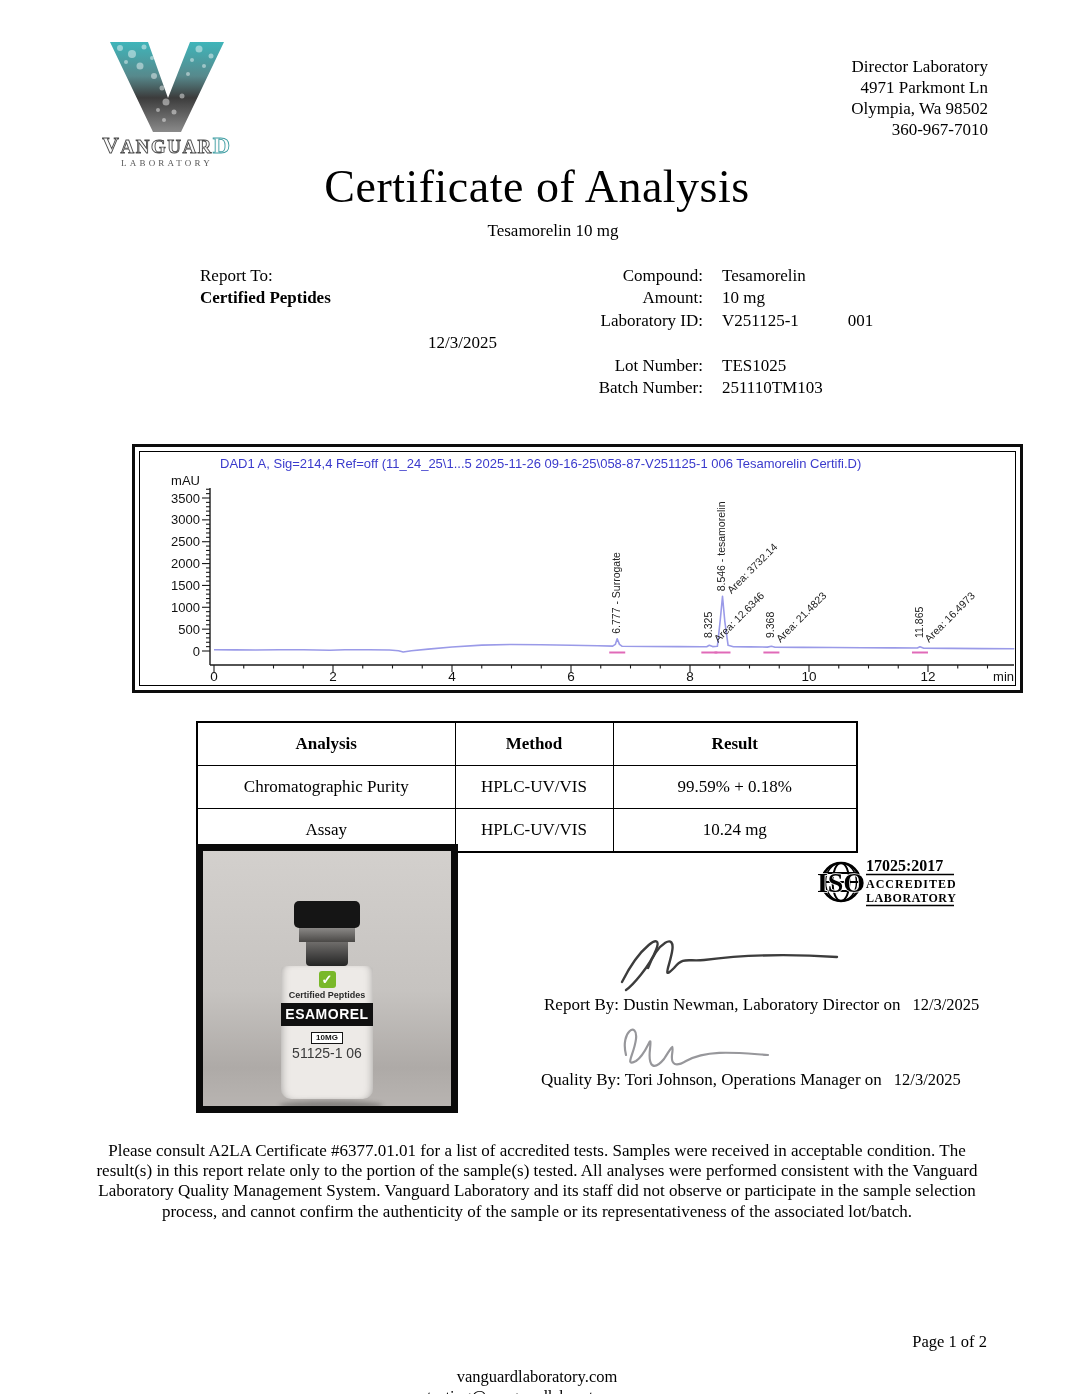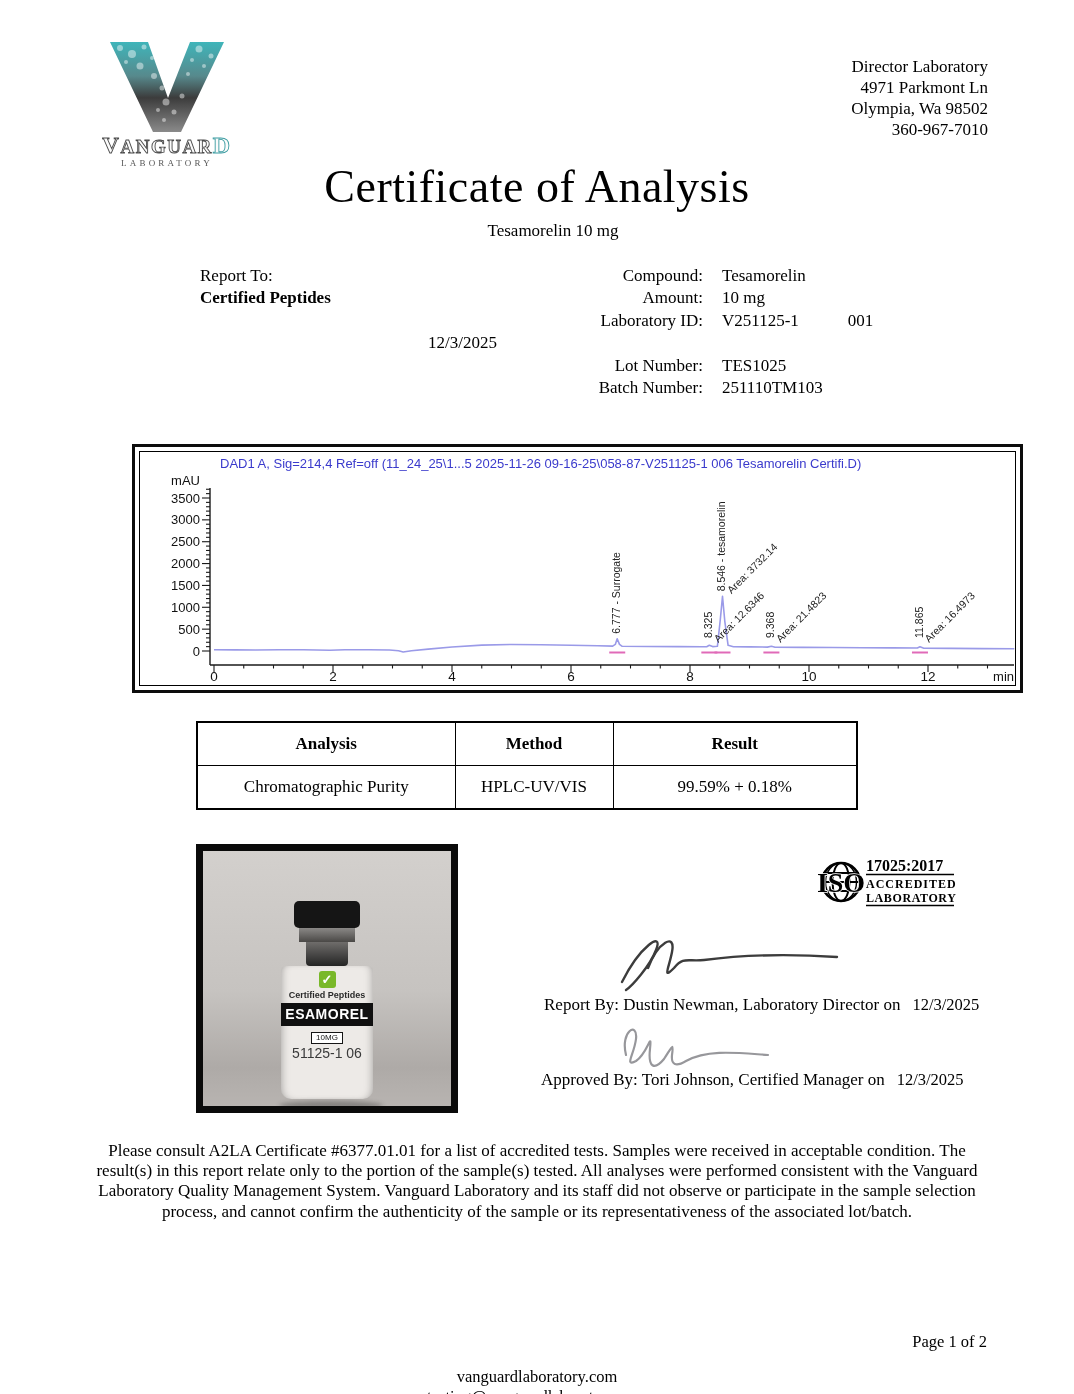--- a/index.html
+++ b/index.html
@@ -44,21 +44,21 @@
   .vial-seal{width:56px; height:14px; background:linear-gradient(180deg,#8a8886,#4a4846); margin:0 auto;}
   .vial-neck{width:42px; height:24px; background:linear-gradient(180deg,#6f6d6b,#242424); margin:0 auto; border-radius:0 0 4px 4px;}
   .vial-body{width:92px; height:133px; margin:0 auto; background:#edeae7; border-radius:5px 5px 10px 10px;
     overflow:hidden; position:relative; box-shadow:inset 6px 0 8px -6px rgba(0,0,0,.35), inset -6px 0 8px -6px rgba(0,0,0,.35);}
   .vial-check{display:inline-block; width:17px; height:17px; margin-top:5px; background:#79b829; border-radius:3px;
     color:#fff; font-size:13px; line-height:17px; font-weight:bold;}
   .vial-brand{font-size:9px; font-weight:bold; color:#2b2b2b; margin-top:2px; white-space:nowrap;}
   .vial-band{margin-top:3px; background:#101010; color:#fff; font-weight:bold; font-size:14px;
     letter-spacing:.5px; height:23px; line-height:23px; white-space:nowrap; overflow:hidden;}
   .vial-strength{display:inline-block; margin-top:4px; border:1.5px solid #151515; font-size:8px;
-    font-weight:normal; padding:0 4px; line-height:10px; color:#151515; background:#fff;}
+    font-weight:bold; padding:0 4px; line-height:10px; color:#151515; background:#fff;}
   .vial-lot{font-size:14px; color:#3a3a3a; white-space:nowrap; margin-top:1px;}
   .vial-shadow{width:104px; height:9px; margin:2px auto 0; background:rgba(20,20,20,.30);
     border-radius:50%; filter:blur(2px);}
   
   .iso{position:absolute; left:818px; top:856px; width:138px; height:54px;}
   .sig1{position:absolute; left:592px; top:924px; width:275px; height:74px;}
   .sig2{position:absolute; left:608px; top:1013px; width:235px; height:60px;}
   .sig-row{position:absolute; display:flex; align-items:baseline; font-size:17px; white-space:nowrap;}
   .sig-row .sig-date{margin-left:12px; font-size:16.5px;}
   .sig-row1{left:544px; top:995px;}
@@ -277,20 +277,25 @@
           <th>Method</th>
           <th>Result</th>
         </tr>
       </thead>
       <tbody>
         <tr>
           <td>Chromatographic Purity</td>
           <td>HPLC-UV/VIS</td>
           <td>99.59% + 0.18%</td>
         </tr>
+        <tr>
+          <td>Assay</td>
+          <td>HPLC-UV/VIS</td>
+          <td>10.24 mg</td>
+        </tr>
       </tbody>
     </table>
 
   <div class="photo-frame">
     <div class="vial">
       <div class="vial-cap"></div>
       <div class="vial-seal"></div>
       <div class="vial-neck"></div>
       <div class="vial-body">
         <span class="vial-check">✓</span>
@@ -332,21 +337,21 @@
     <span>Report By: Dustin Newman, Laboratory Director on</span>
     <span class="sig-date">12/3/2025</span>
   </div>
 
   <svg class="sig2" viewBox="0 0 235 60">
     <g fill="none" stroke="#97979b" stroke-width="2.2" stroke-linecap="round">
       <path d="M18,42 C12,18 30,8 28,26 C26,42 16,54 28,48 C40,40 44,16 42,36 C40,54 46,58 56,46 C64,34 66,28 64,42 C63,52 68,54 78,48 C100,36 130,40 160,42"></path>
     </g>
   </svg>
   <div class="sig-row sig-row2">
-    <span>Approved By: Tori Johnson, Certified Manager on</span>
+    <span>Quality By: Tori Johnson, Operations Manager on</span>
     <span class="sig-date">12/3/2025</span>
   </div>
 
   <p class="disclaimer">Please consult A2LA Certificate #6377.01.01 for a list of accredited tests. Samples were received in acceptable condition. The result(s) in this report relate only to the portion of the sample(s) tested. All analyses were performed consistent with the Vanguard Laboratory Quality Management System. Vanguard Laboratory and its staff did not observe or participate in the sample selection process, and cannot confirm the authenticity of the sample or its representativeness of the associated lot/batch.</p>
 
   <div class="footer-center">
     <div>vanguardlaboratory.com</div>
     <div>testing@vanguardlaboratory.com</div>
   </div>
   <div class="page-number">Page 1 of 2</div>

